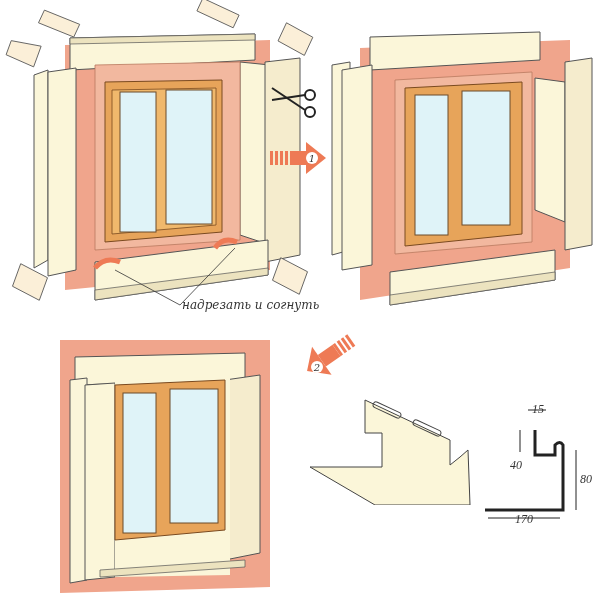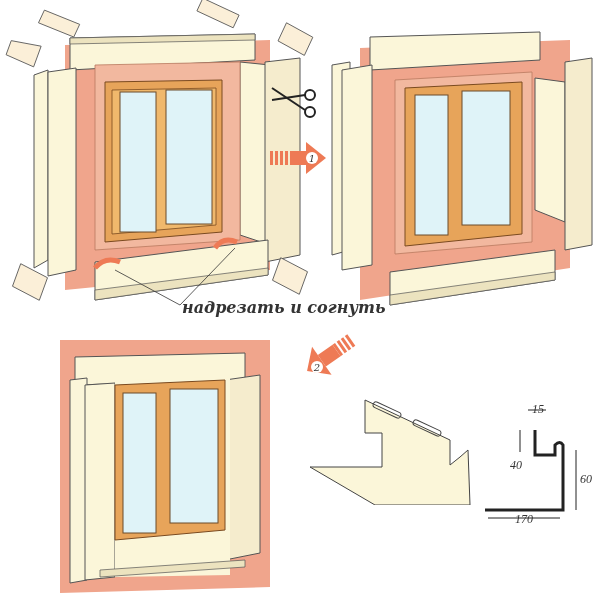--- a/index.html
+++ b/index.html
@@ -1,20 +1,20 @@
 <!DOCTYPE html>
 <html><head>
 <meta charset="utf-8">
 <style>
   html, body { margin:0; padding:0; background:#ffffff; }
   body { width:600px; height:600px; position:relative; overflow:hidden; font-family:"DejaVu Serif", serif; }
   .panel { position:absolute; }
   svg { display:block; }
   .label { position:absolute; font-family:"DejaVu Serif", serif; font-style:italic; color:#333; }
-  .caption { left:182px; top:298px; font-size:16px; font-weight:bold; }
+  .caption { left:182px; top:298px; font-size:12px; font-weight:normal; }
   .dim { font-size:12px;font-family:Liberation Serif, serif; }
 </style>
 </head>
 <body>
 
 <div class="panel" style="left:0;top:0;width:320px;height:320px;">
   <svg width="320" height="320" viewBox="0 0 320 320">
 
     <polygon points="65,45 270,40 270,270 65,290" fill="#f0a58c"></polygon>
 
@@ -132,17 +132,17 @@
 <div class="panel" style="left:480px;top:400px;width:120px;height:130px;">
   <svg width="120" height="130" viewBox="0 0 120 130" stroke="#222" fill="none">
     <path d="M55,30 L55,55 L75,55 L75,45 Q80,40 83,45 L83,110 L5,110" stroke-width="3"></path>
     <line x1="40" y1="30" x2="40" y2="52" stroke-width="1"></line>
     <line x1="96" y1="50" x2="96" y2="110" stroke-width="1"></line>
     <line x1="8" y1="118" x2="80" y2="118" stroke-width="1"></line>
     <line x1="48" y1="10" x2="66" y2="10" stroke-width="1"></line>
   </svg>
   <span class="label dim" style="left:52px;top:2px;">15</span>
   <span class="label dim" style="left:30px;top:58px;">40</span>
-  <span class="label dim" style="left:100px;top:72px;">60</span>
+  <span class="label dim" style="left:100px;top:72px;">80</span>
   <span class="label dim" style="left:35px;top:112px;">170</span>
 </div>
 
 <span class="label caption">надрезать и согнуть</span>
 
 </body></html>

